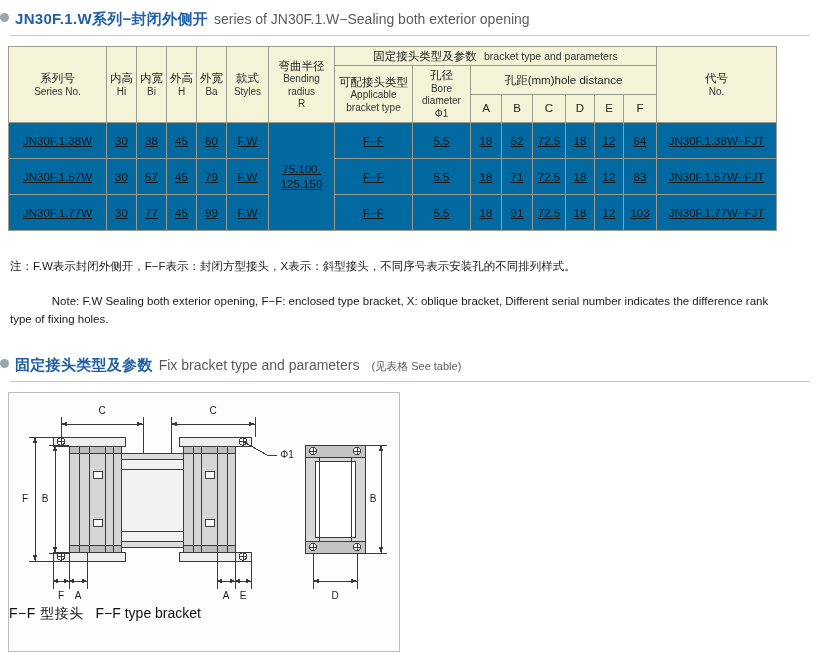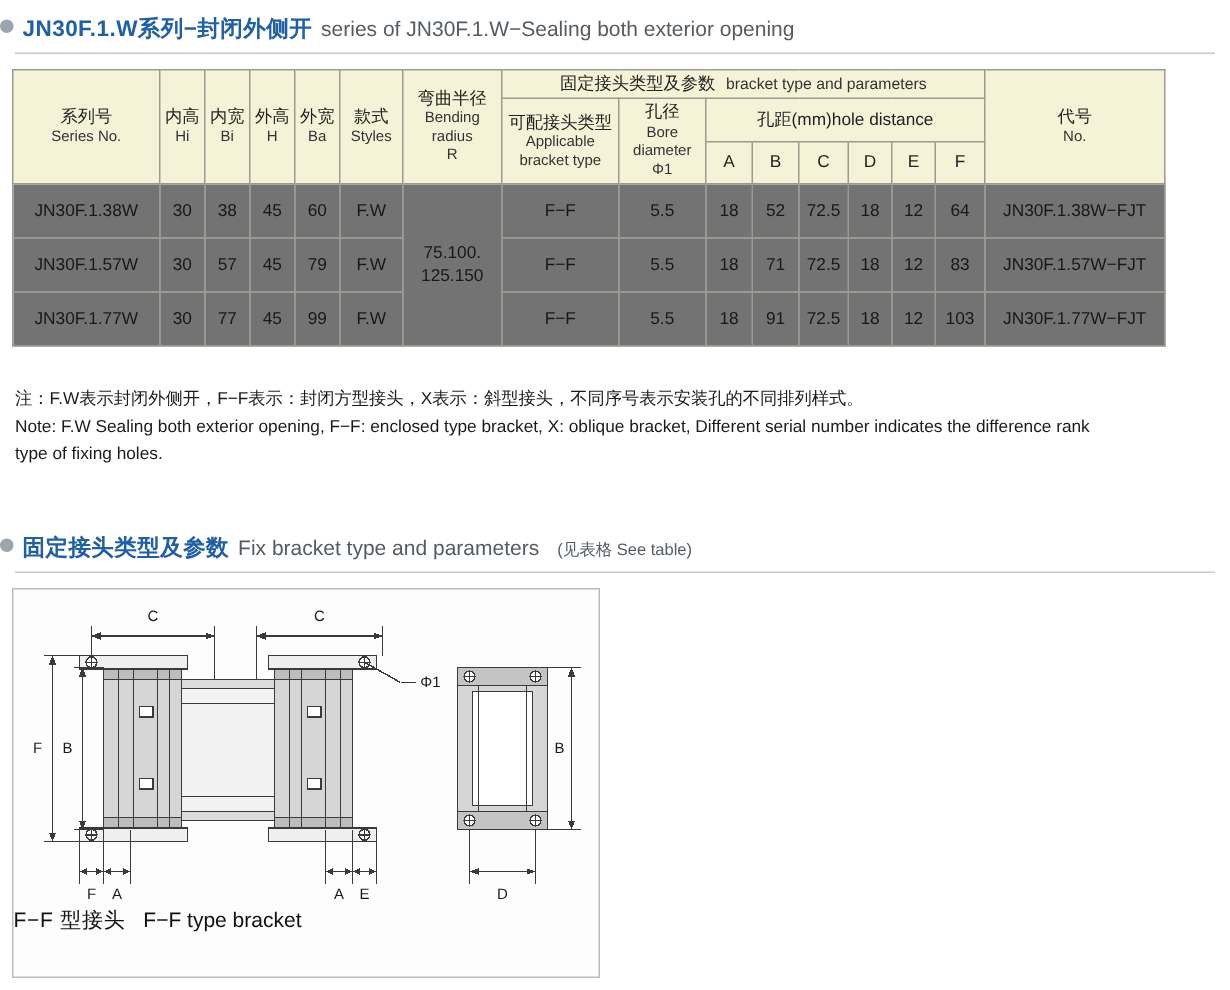--- a/index.html
+++ b/index.html
@@ -73,39 +73,40 @@
     vertical-align: middle;
     padding: 2px 3px;
     line-height: 1.25;
   }
   table.spec thead th {
     background: #f5f3d7;
     font-weight: normal;
     color: #222;
   }
   table.spec tbody td {
-    background: #737373;
+    background: #0369a1;
     height: 31px;
     color: #16181a;
+    text-decoration: underline;
   }
   .cn { font-size: 11.5px; display: block; }
   .en { font-size: 10px; display: block; color: #333; }
   .left-pad { text-align: left; padding-left: 7px; }
 
   
   .notes {
     position: absolute;
     top: 258px;
     left: 10px;
     width: 800px;
     font-size: 11.5px;
     line-height: 1.55;
     color: #1a1a1a;
   }
-  .notes .n2 { margin-top: 1px; }
+  .notes .n2 { margin-top: 17px; text-align: center; }
 
   
   .drawing {
     position: absolute;
     top: 392px;
     left: 8px;
     width: 390px;
     height: 258px;
     border: 1px solid #bcbcbc;
     background: #fdfdfd;

